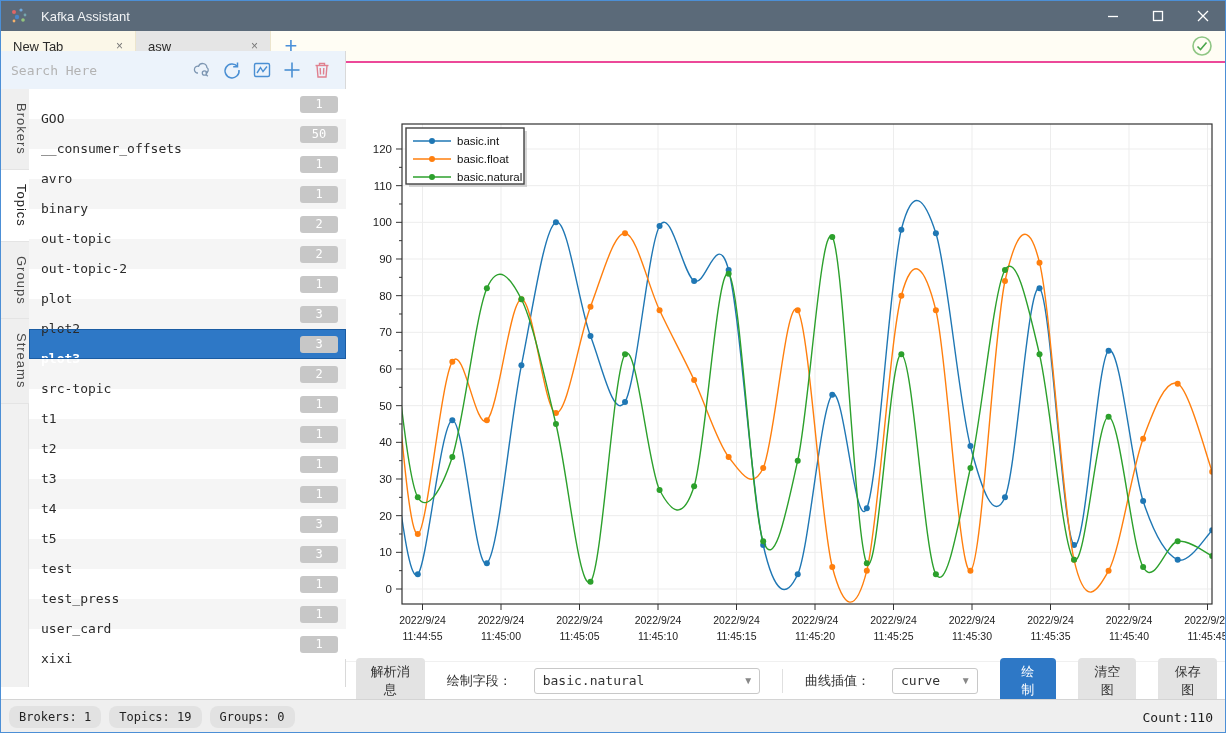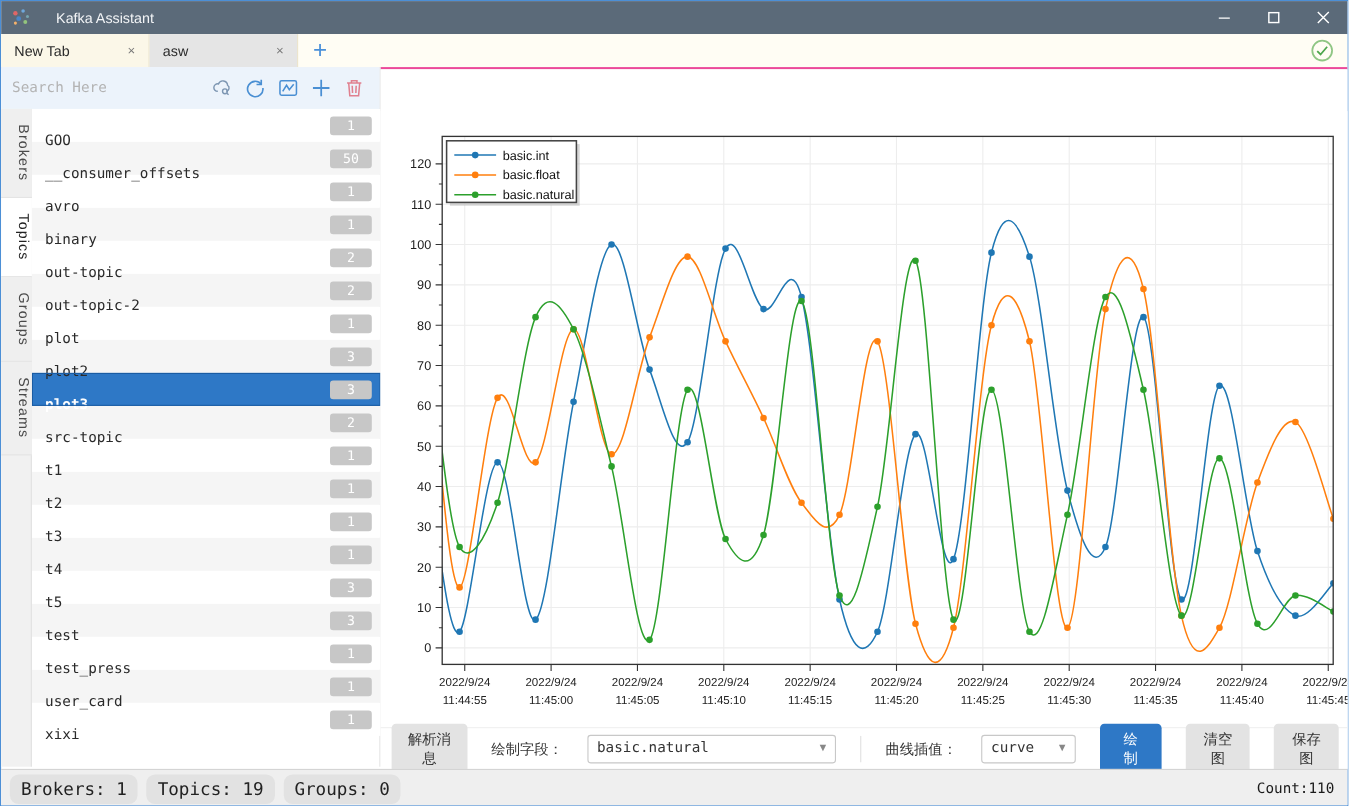--- a/index.html
+++ b/index.html
@@ -3,34 +3,34 @@
 <meta charset="utf-8">
 <style>
   * { margin:0; padding:0; box-sizing:border-box; }
   html,body { width:1226px; height:733px; }
   body { font-family:"Liberation Sans","DejaVu Sans",sans-serif; font-size:13px; color:#2b2b2b; }
   #window { position:relative; width:1226px; height:733px; background:#fff; border:1px solid #4c8fd6; overflow:hidden; }
 
   
   #titlebar { position:absolute; left:0; top:0; width:100%; height:30px; background:#5b6a79; display:flex; align-items:center; }
   #titlebar .app-icon { margin-left:9px; width:18px; height:18px; }
-  #titlebar .title { color:#f2f4f6; font-size:13px; margin-left:23px;text-align:center; }
+  #titlebar .title { color:#f2f4f6; font-size:13px; margin-left:13px;text-align:center; }
   .win-controls { position:absolute; right:0; top:0; height:30px; display:flex; }
   .win-btn { width:45px; height:30px; display:flex; align-items:center; justify-content:center; }
 
   
   #tabbar { position:absolute; left:0; top:30px; width:100%; height:32px; background:#fffdf4; border-bottom:2px solid #ec4899; display:flex; align-items:stretch; }
   .doc-tab { width:135px; display:flex; align-items:center; justify-content:space-between; padding:0 10px 0 12px; font-size:13px; background:#fbf7e8; border-right:1px solid #ece5cd; cursor:default; }
   .doc-tab.active { background:#e5e5e5; }
   .doc-tab .tab-close { color:#777; font-size:12px; padding:0 2px; }
   .add-tab { width:40px; display:flex; align-items:center; justify-content:center; color:#4a90d9; font-size:22px; font-weight:400; }
   .conn-ok { position:absolute; right:12px; top:4px; }
 
   
-  #left-panel { position:absolute; left:0; top:60px; width:345px; height:636px; background:#fff; border-right:1px solid #d9d9d9; }
+  #left-panel { position:absolute; left:0; top:50px; width:345px; height:636px; background:#fff; border-right:1px solid #d9d9d9; }
   #search-row { position:absolute; left:0; top:0; width:100%; height:38px; background:#ecf3fb; display:flex; align-items:center; }
   #search-input { flex:0 0 150px; border:none; background:transparent; outline:none; margin-left:10px; font-size:13px; color:#444; font-family:"DejaVu Sans Mono","Liberation Mono",monospace; }
   #search-input::placeholder { color:#b3b3b3; }
   .tool-icons { display:flex; align-items:center; gap:10px; margin-left:12px; }
   .ticon { width:20px; height:20px; display:flex; align-items:center; justify-content:center; }
   .mini-icon { width:12px; height:12px; margin-left:4px; margin-top:10px; }
 
   #side-tabs { position:absolute; left:0; top:38px; width:28px; height:598px; background:#f1f1f1; border-right:1px solid #e2e2e2; }
   .side-tab { writing-mode:vertical-rl; text-align:center; width:28px; color:#4a4a4a; font-size:13px; padding:14px 0; letter-spacing:1px; background:#efefef; border-bottom:1px solid #e4e4e4; }
   .side-tab.active { background:#ffffff; color:#222; }
@@ -55,21 +55,21 @@
   .chip-btn { background:#e3e3e3; border:none; border-radius:4px; padding:5px 14px; font-size:13px; color:#333; }
   .tb-label { font-size:13px; color:#333; white-space:nowrap; }
   .select-box { height:26px; border:1px solid #c8c8c8; border-radius:3px; background:#fff; display:flex; align-items:center; justify-content:space-between; padding:0 6px 0 8px; }
   .select-value { font-family:"DejaVu Sans Mono","Liberation Mono",monospace; font-size:13px; color:#333; }
   .select-arrow { color:#888; font-size:10px; margin-left:8px; }
   .primary-btn { background:#2e78c6; color:#fff; border:none; border-radius:4px; padding:5px 18px; font-size:13px; }
   .group-sep { width:1px; height:24px; background:#e0e0e0; }
 
   
   #footer { position:absolute; left:0; top:698px; width:100%; height:35px; background:#efefef; border-top:1px solid #d4d4d4; display:flex; align-items:center; }
-  .stat-chip { background:#e2e2e2; border-radius:8px; padding:4px 10px; margin-left:8px; font-family:"DejaVu Sans Mono","Liberation Mono",monospace; font-size:16px; color:#222; }
+  .stat-chip { background:#e2e2e2; border-radius:8px; padding:4px 10px; margin-left:8px; font-family:"DejaVu Sans Mono","Liberation Mono",monospace; font-size:12px; color:#222; }
   #footer-count { position:absolute; right:12px; font-family:"DejaVu Sans Mono","Liberation Mono",monospace; font-size:13px; color:#1a1a1a; }
 
   svg text { font-family:"Liberation Sans","DejaVu Sans",sans-serif; }
 </style>
 </head>
 <body>
 
 <div id="window">
 
   <div id="titlebar">

